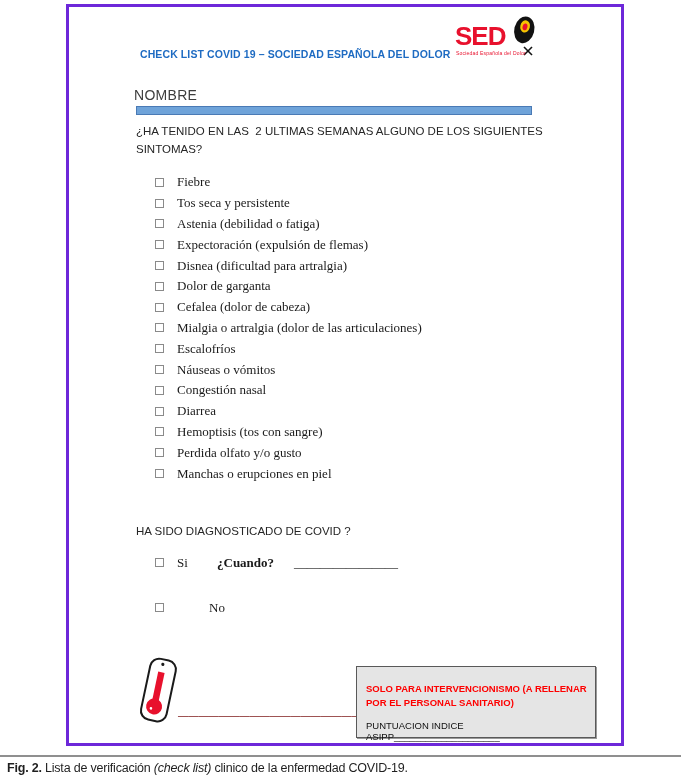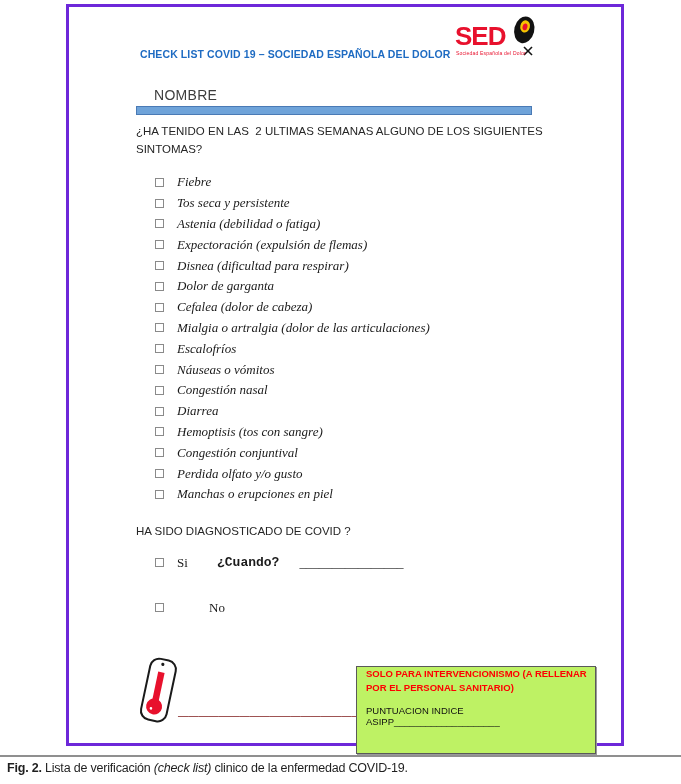--- a/index.html
+++ b/index.html
@@ -24,21 +24,21 @@
     text-align:center;
   }
   .logo-oval { position:absolute; left:52px; top:-2px; }
   .logo-sub {
     position:absolute; left:1px; top:35px; width:110px;
     font-size:5px; color:#e8112d; white-space:nowrap; letter-spacing:0.2px;
   }
 
   
   .name-label {
-    position:absolute; left:85px; top:80px;
+    position:absolute; left:65px; top:80px;
     font-size:14px; color:#3d3d3d; letter-spacing:0.3px;
   }
   .name-bar {
     position:absolute; left:67px; top:99px; width:396px; height:9px;
     background:#6fa3d9; border:1px solid #4a7ab5;
   }
 
   
   .question {
     position:absolute; left:67px; top:116px; width:450px;
@@ -47,55 +47,55 @@
 
   
   .symptoms { position:absolute; left:86px; top:165px; list-style:none; }
   .symptoms li { display:flex; align-items:center; height:20.8px; }
   .cb {
     display:inline-block; width:9px; height:9px; background:#fff;
     border:1px solid #8a8a8a; flex:0 0 9px;
   }
   .sym-label {
     margin-left:13px; font-family:"Liberation Serif", serif;
-    font-size:13px; color:#1a1a1a;font-style:italic;
+    font-size:13px; color:#1a1a1a;
   }
 
   
   .diagnosis-q {
     position:absolute; left:67px; top:518px;
     font-size:11.5px; color:#262626;
   }
   .diag-row { position:absolute; left:86px; display:flex; align-items:center; height:21px; }
   .diag-row.yes { top:545px; }
   .diag-row.no  { top:590px;gap:32px; }
   .diag-label {
     margin-left:13px; font-family:"Liberation Serif", serif;
     font-size:13px; color:#1a1a1a; width:27px;
   }
   .when-label {
-    margin-left:13px; font-family:Liberation Mono, monospace;
+    margin-left:13px; font-family:Liberation Serif, serif;
     font-size:13px; font-weight:bold; color:#1a1a1a;
   }
   .when-line {
     margin-left:20px; font-family:"Liberation Serif", serif;
     font-size:13px; color:#1a1a1a; letter-spacing:0;
   }
 
   
   .thermo { position:absolute; left:63px; top:646px; }
   .temp-line {
     position:absolute; left:109px; top:694px;
     font-family:Liberation Mono, monospace; font-size:17px; color:#7f1d1d;
   }
 
   
   .intervention-box {
-    position:absolute; left:287px; top:659px; width:240px; height:88px;
-    border:1px solid #595959; background:#bef264; padding:0 8px 0 9px;
+    position:absolute; left:287px; top:659px; width:240px; height:72px;
+    border:1px solid #595959; background:#e5e5e5; padding:15px 8px 0 9px;
     box-shadow:1px 1px 0 #9a9a9a;
   }
   .intervention-warning {
     font-size:9.5px; font-weight:bold; color:#fe0000; line-height:1.5;
   }
   .intervention-score {
     margin-top:9px; font-size:9.5px; font-weight:normal; color:#111111;
   }
 
   
@@ -152,21 +152,21 @@
       <li>
           <span class="cb"></span>
           <span class="sym-label">Astenia (debilidad o fatiga)</span>
         </li>
       <li>
           <span class="cb"></span>
           <span class="sym-label">Expectoración (expulsión de flemas)</span>
         </li>
       <li>
           <span class="cb"></span>
-          <span class="sym-label">Disnea (dificultad para respirar)</span>
+          <span class="sym-label">Disnea (dificultad para artralgia)</span>
         </li>
       <li>
           <span class="cb"></span>
           <span class="sym-label">Dolor de garganta</span>
         </li>
       <li>
           <span class="cb"></span>
           <span class="sym-label">Cefalea (dolor de cabeza)</span>
         </li>
       <li>
@@ -185,24 +185,20 @@
           <span class="cb"></span>
           <span class="sym-label">Congestión nasal</span>
         </li>
       <li>
           <span class="cb"></span>
           <span class="sym-label">Diarrea</span>
         </li>
       <li>
           <span class="cb"></span>
           <span class="sym-label">Hemoptisis (tos con sangre)</span>
-        </li>
-      <li>
-          <span class="cb"></span>
-          <span class="sym-label">Congestión conjuntival</span>
         </li>
       <li>
           <span class="cb"></span>
           <span class="sym-label">Perdida olfato y/o gusto</span>
         </li>
       <li>
           <span class="cb"></span>
           <span class="sym-label">Manchas o erupciones en piel</span>
         </li>
     </ul>

